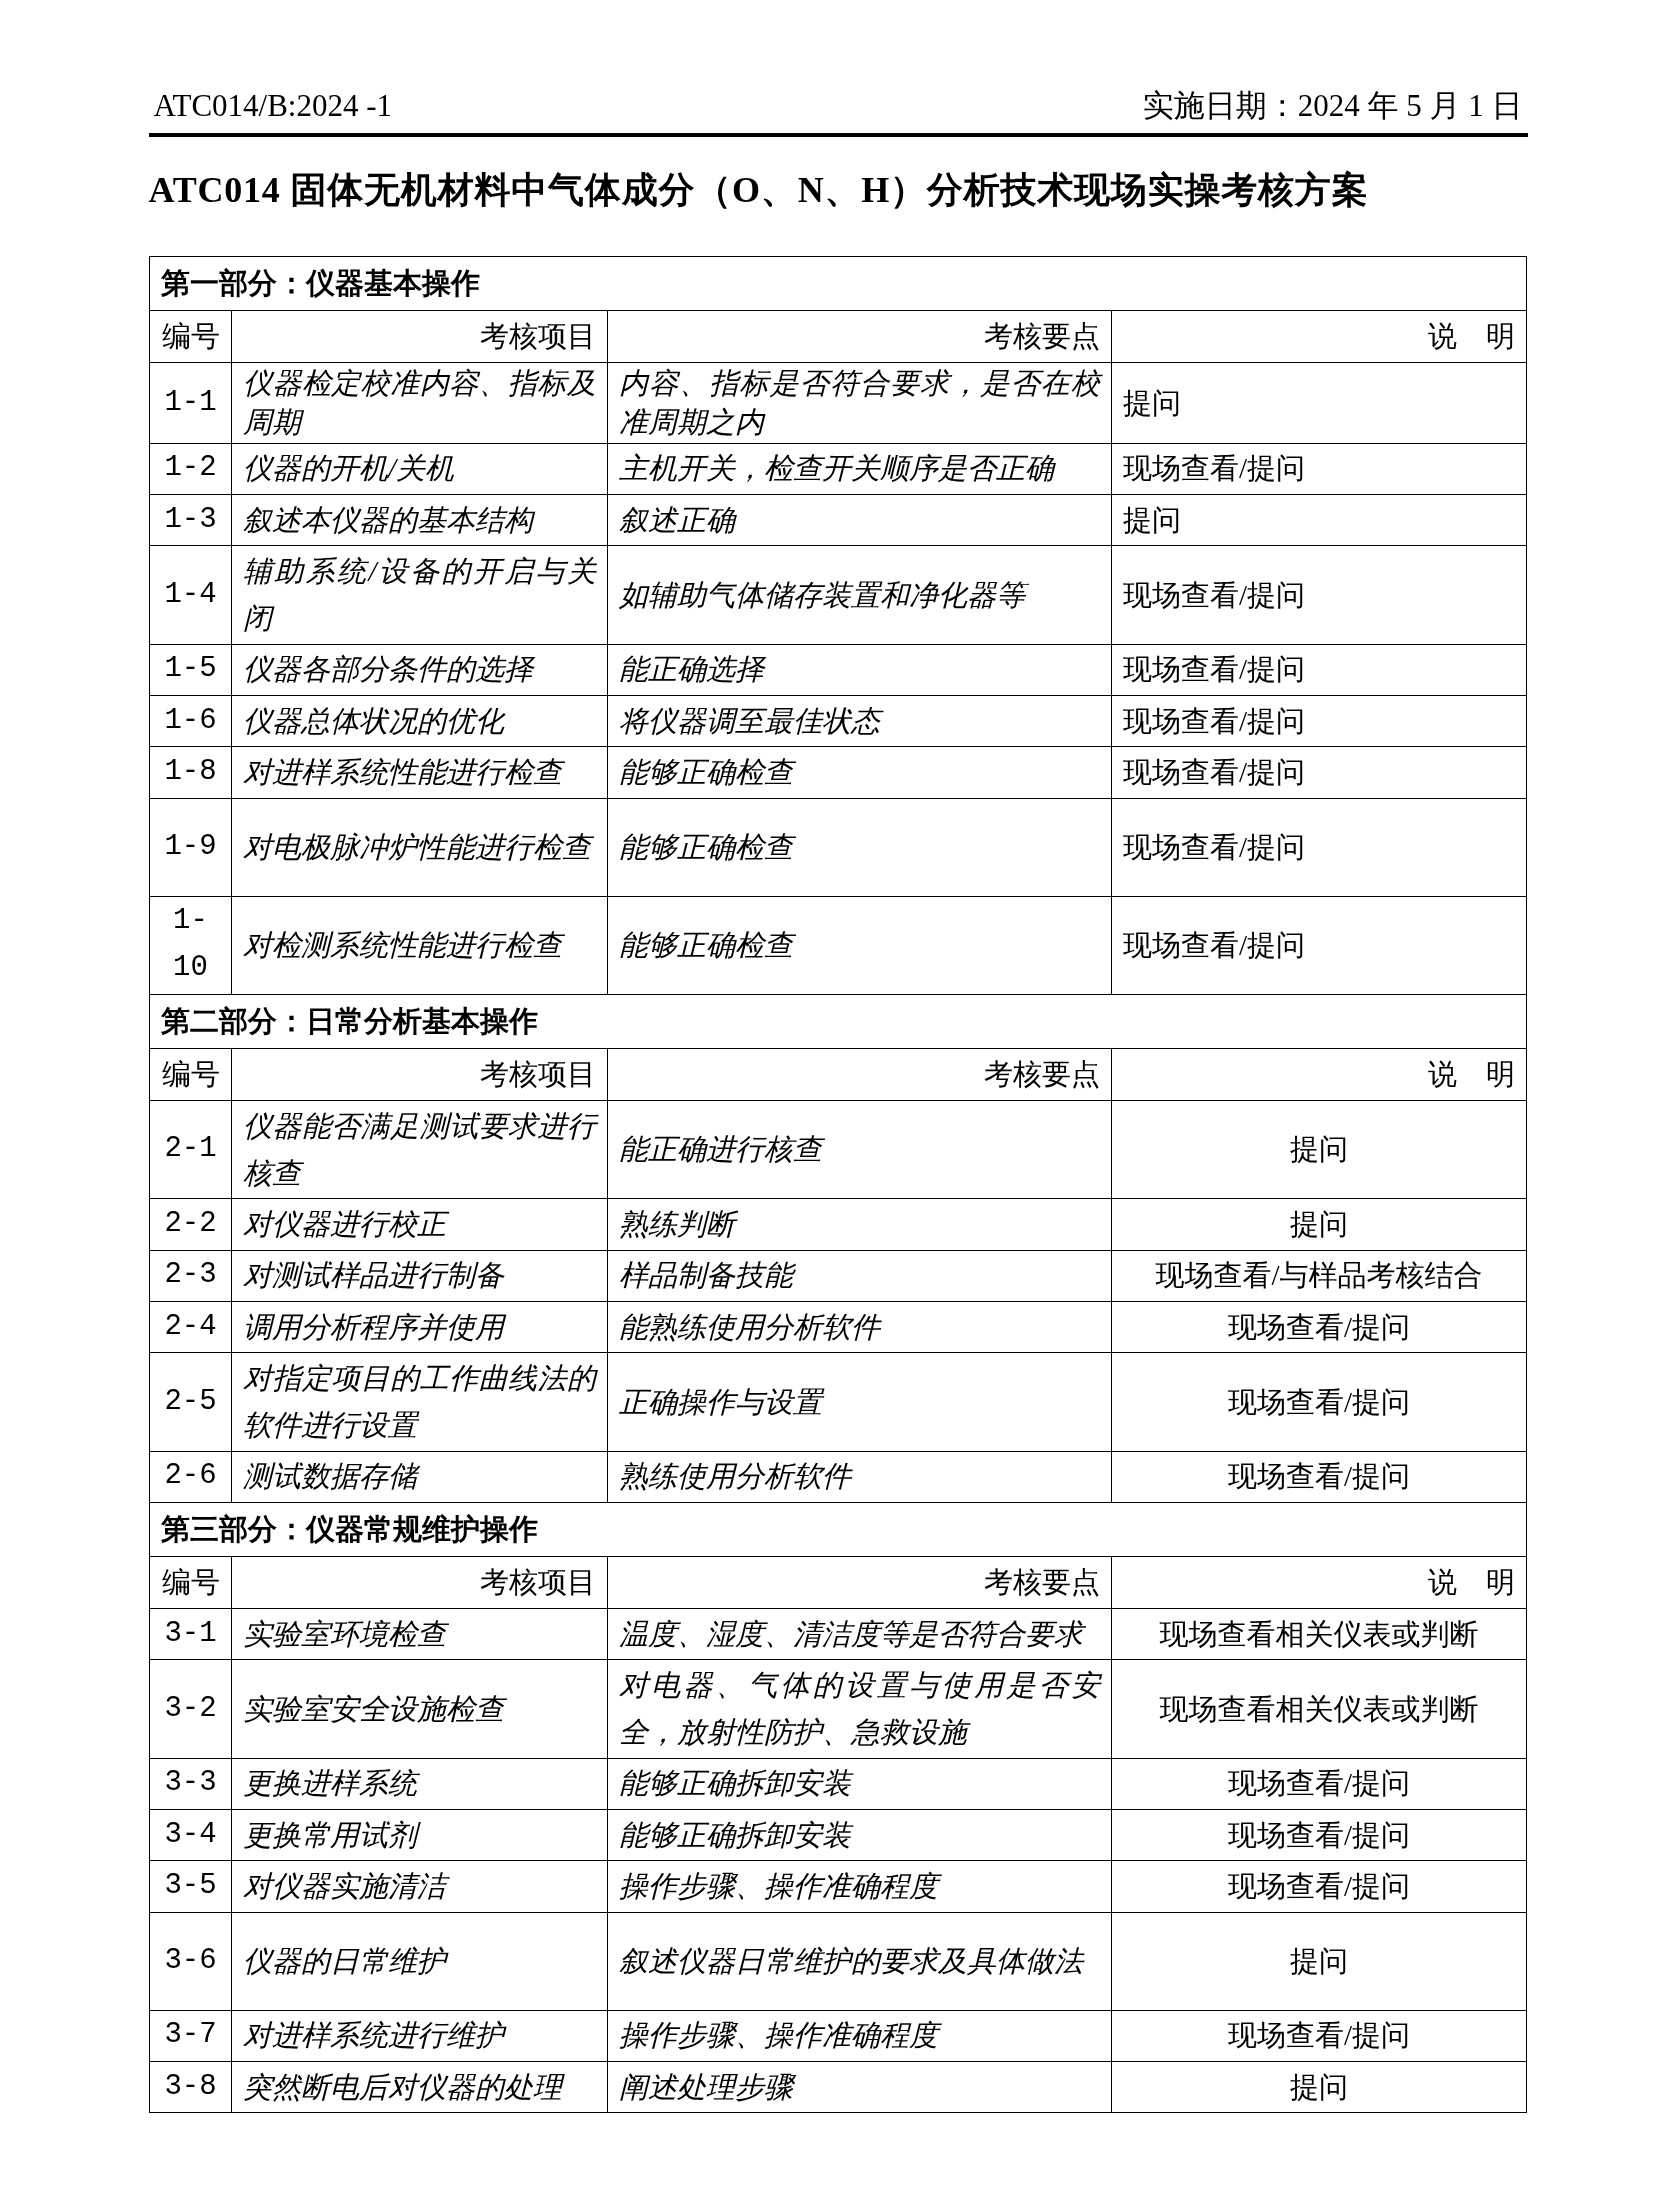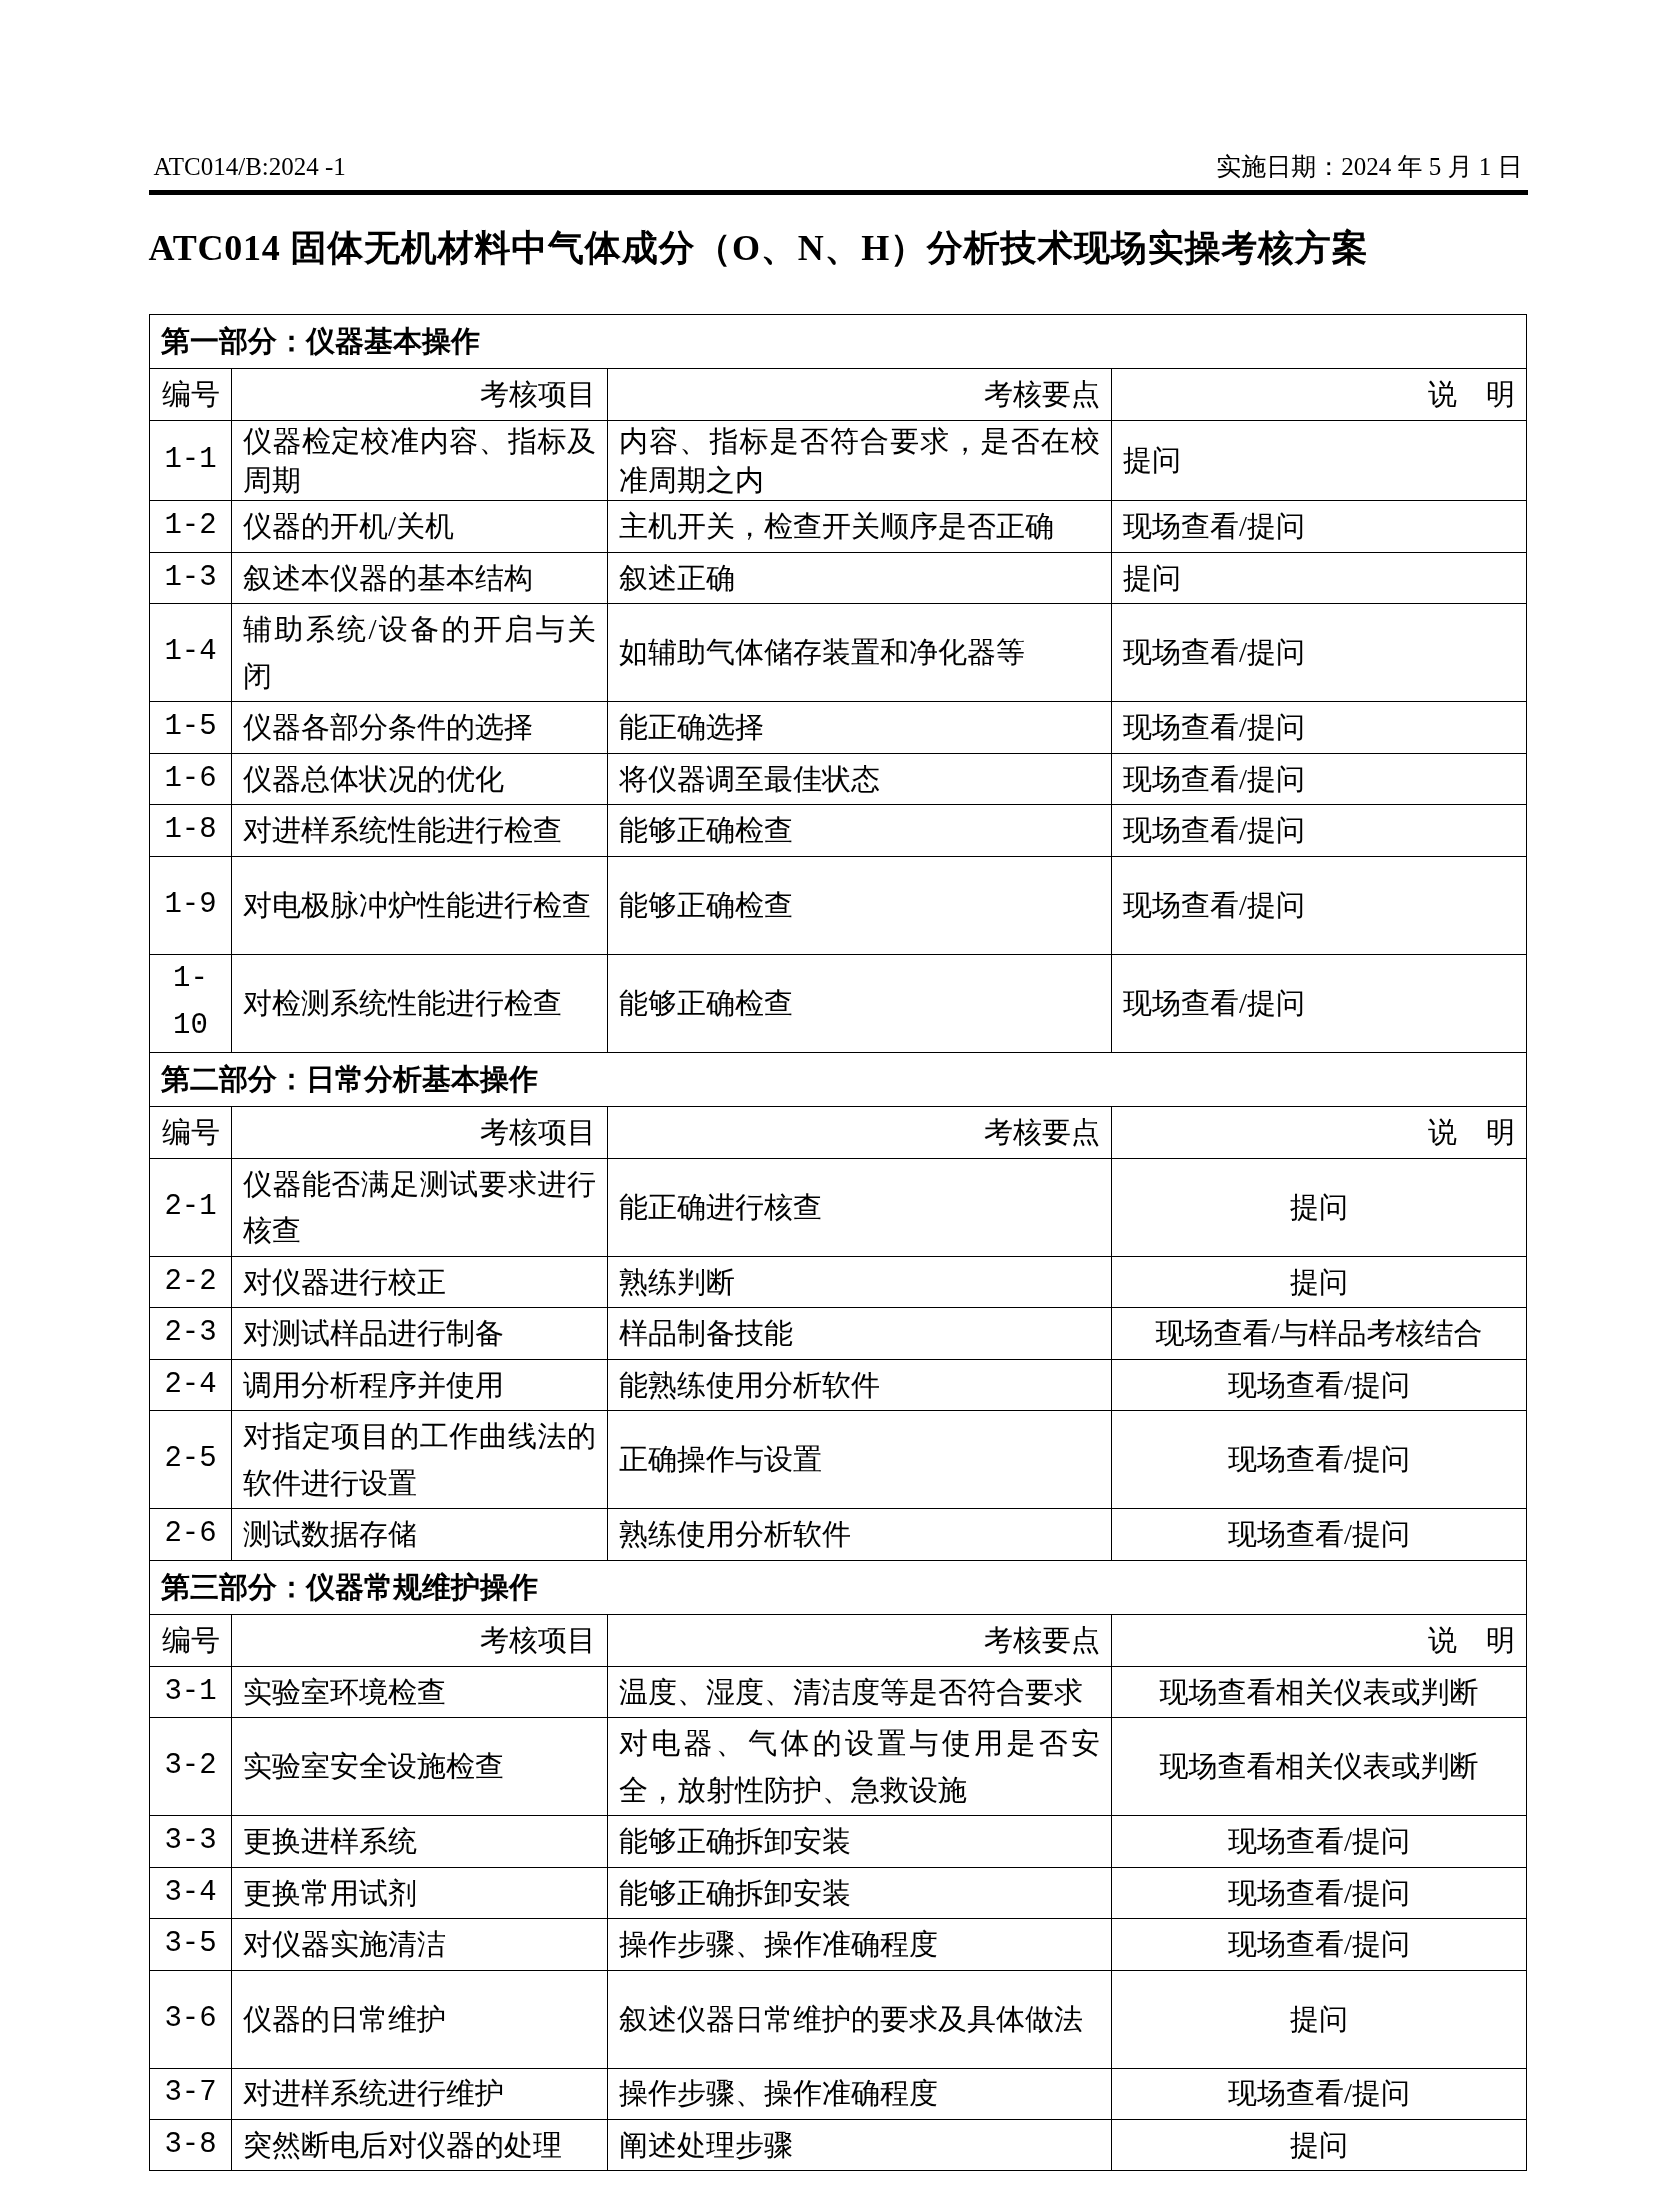--- a/index.html
+++ b/index.html
@@ -9,24 +9,23 @@
     height: 2205px;
     color: #000000;
     font-family: "Liberation Serif", "DejaVu Serif", serif;
     overflow: hidden;
   }
   .inner { width: 1379px; margin: 0 auto; }
   .pg-header {
     display: flex;
     justify-content: space-between;
     align-items: flex-end;
-    padding: 116px 5px 0 5px;
-    font-size: 25px;
+    padding: 87px 5px 0 5px;
+    font-size: 31px;
     line-height: 1.2;
-    margin-top: 36px;
   }
   .header-rule {
     height: 4.2px;
     background: #000000;
     margin-top: 8.4px;
   }
   h1.doc-title {
     font-size: 36px;
     font-weight: 700;
     text-align: left;
@@ -54,20 +53,21 @@
   tr.h64  { height: 54px;  }
   tr.h90  { height: 76px;  }
   tr.h116 { height: 98px; }
   tr.lh-tight td { line-height: 1.32; }
   td.sec-title { font-weight: 700; padding-left: 10px; }
   td.col-head  { font-weight: 400; text-align: right; }
   td.c-id { text-align: center; padding: 1.7px 3.4px; font-family: Liberation Mono, monospace; }
   td.c-item, td.c-points {
     text-align: justify;
     text-justify: inter-ideograph;
+    font-style: italic;
   }
   td.na-left   { text-align: left; }
   td.na-center { text-align: center; }
   td.va-top { vertical-align: top; padding-top: 6.8px; }
 </style>
 </head>
 <body>
 
 <div class="inner">
 

